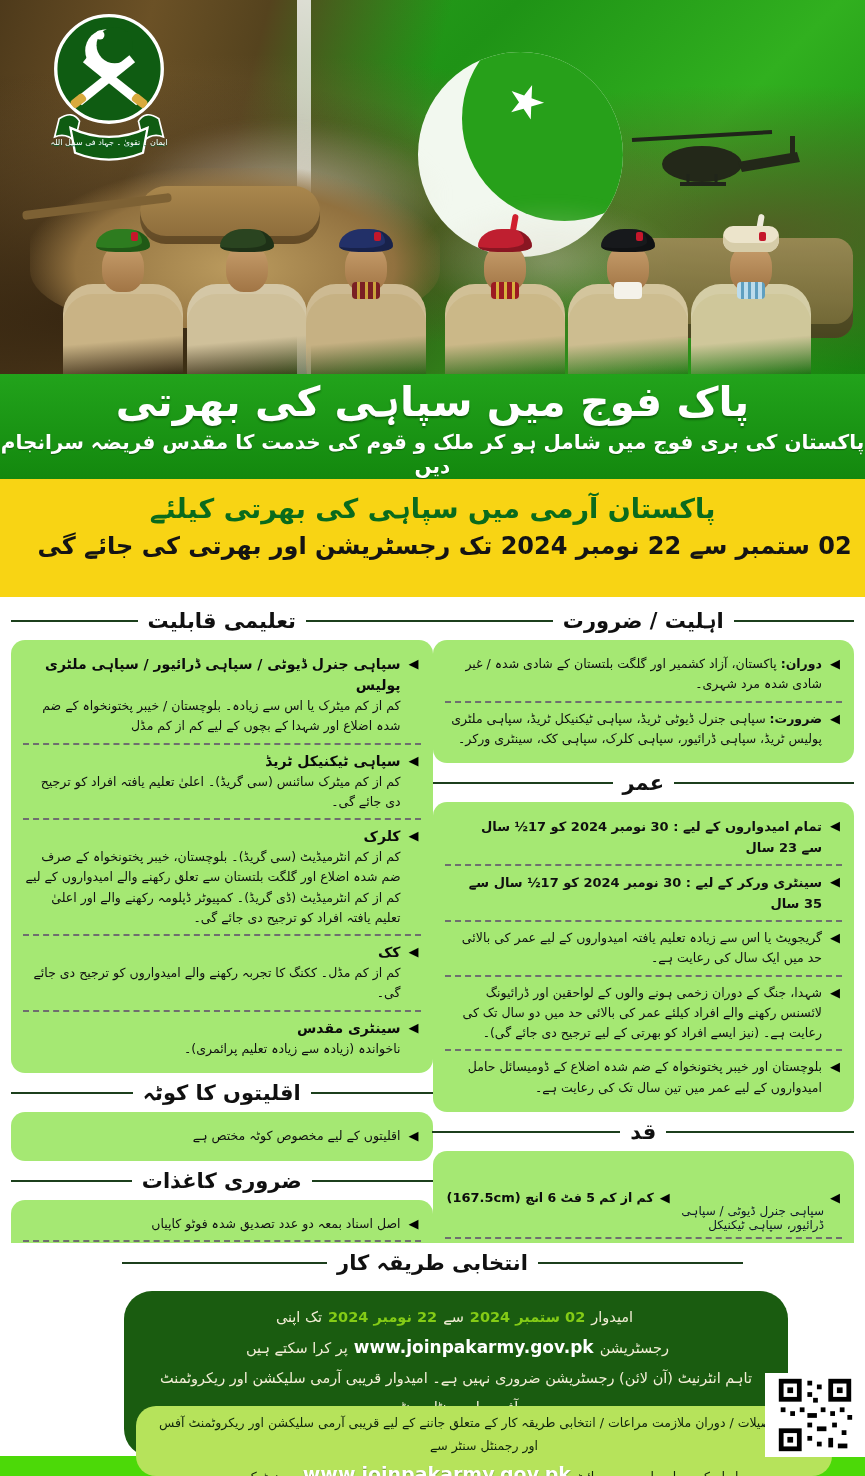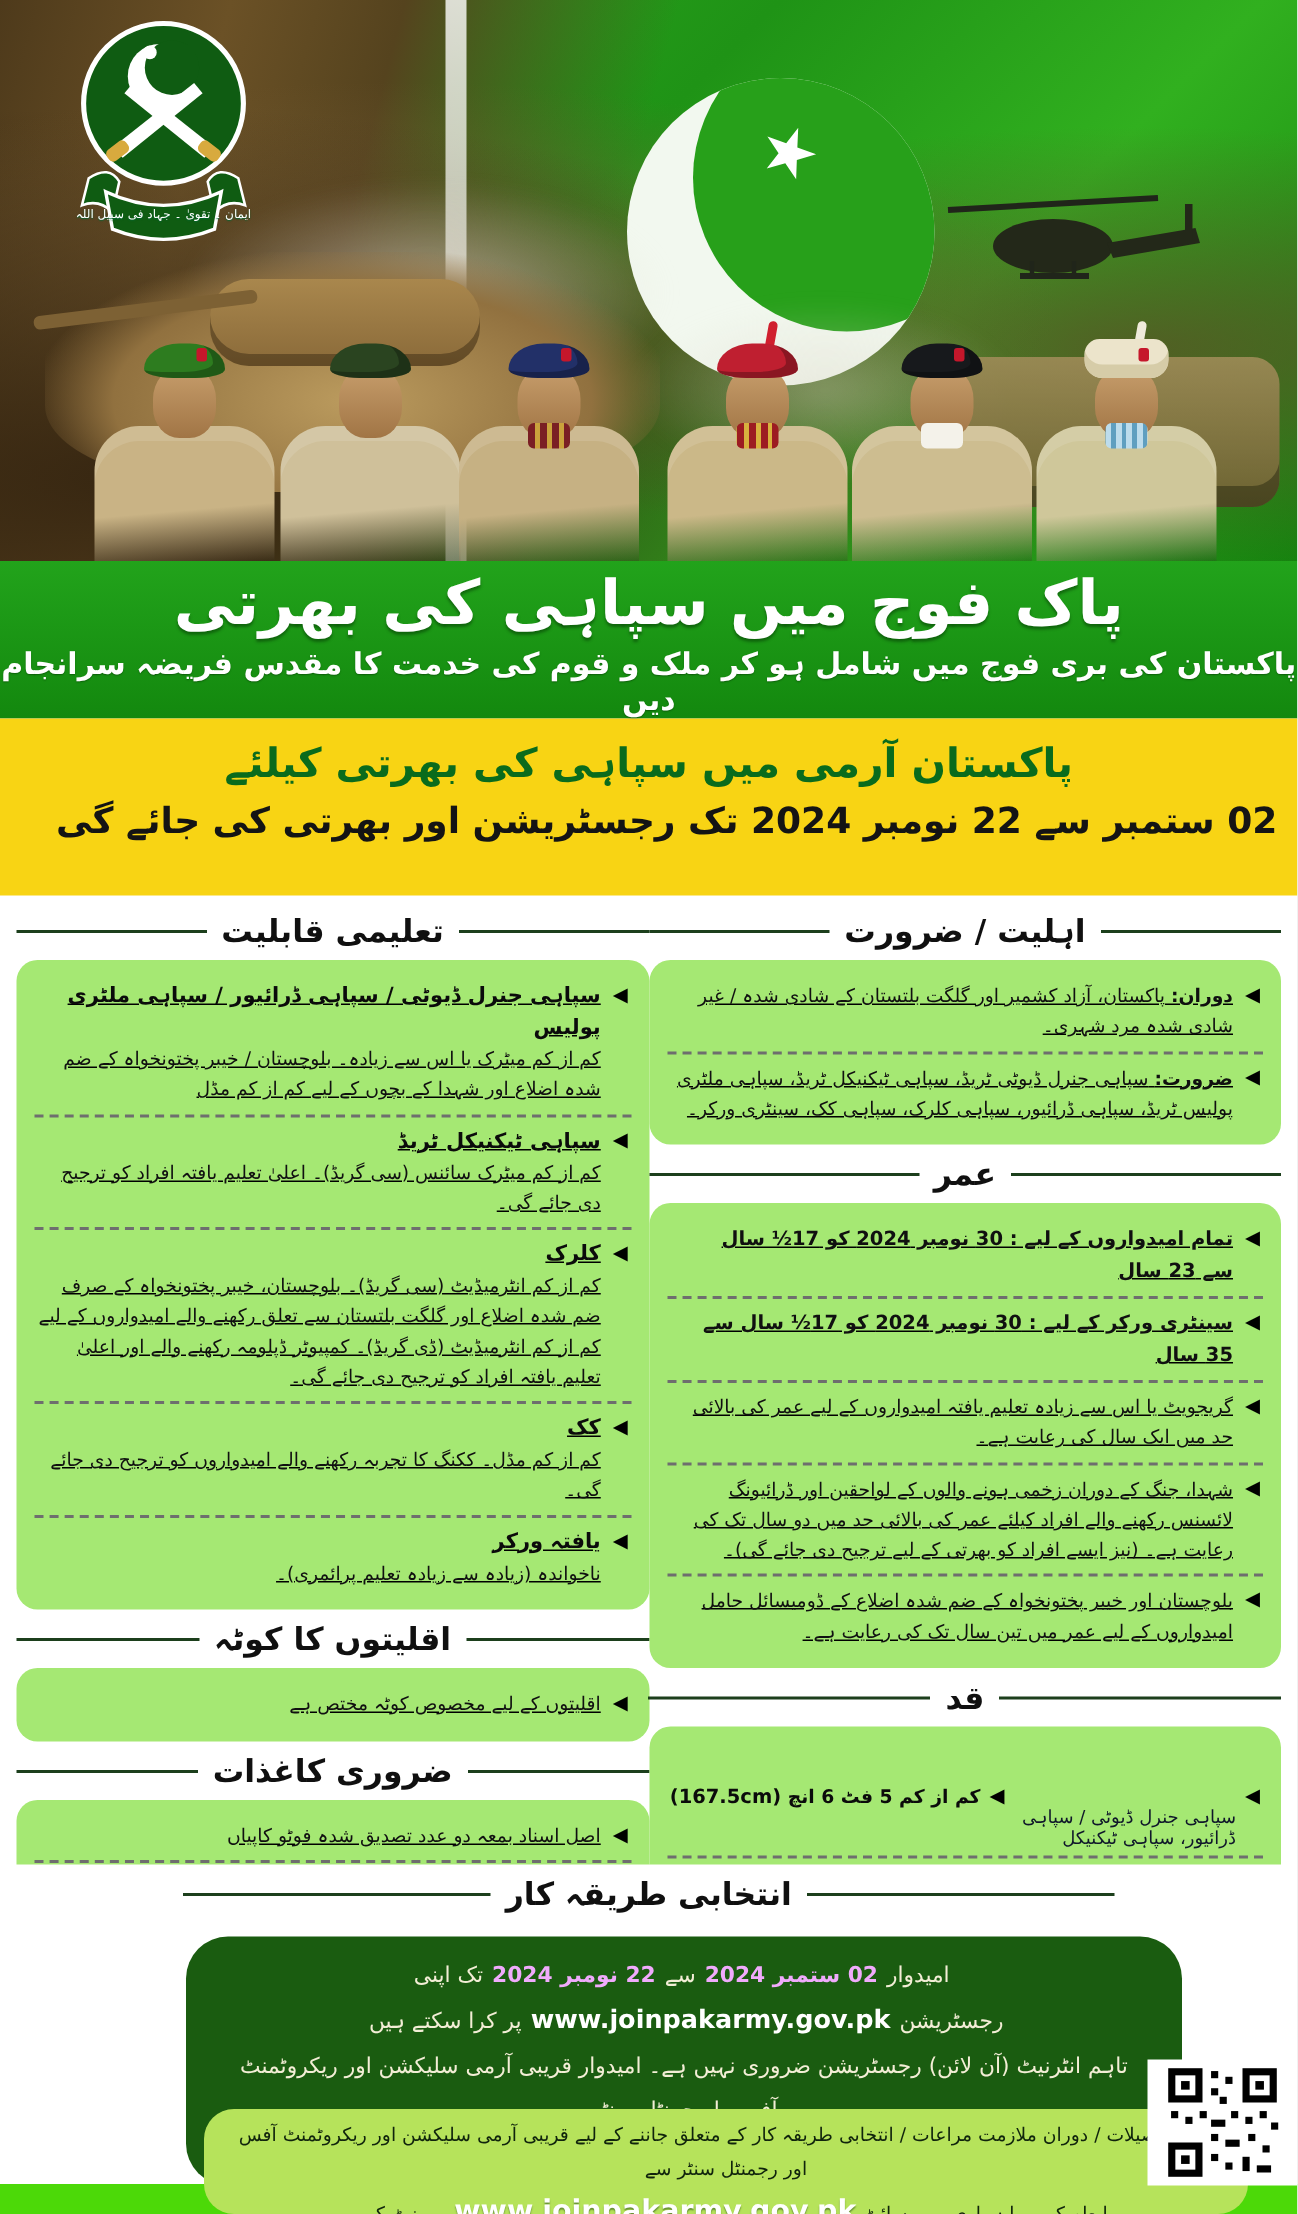--- a/index.html
+++ b/index.html
@@ -82,39 +82,39 @@
   
   .body { display:flex; padding:4px 11px 0; height:646px; box-sizing:border-box; overflow:hidden; }
   .col { flex:1; min-width:0; }
   .sec-head { display:flex; align-items:center; gap:10px; margin:8px 0 7px; direction:rtl; }
   .sec-head::before, .sec-head::after { content:""; flex:1; border-top:2.5px solid #1c3f1c; }
   .sec-title { font-size:21px; font-weight:bold; color:#101010; white-space:nowrap; }
   .gbox { background:#a5e873; border-radius:14px; padding:8px 12px; direction:rtl; }
   .item { display:flex; gap:8px; padding:6px 2px; }
   .item + .item { border-top:2px dashed #6e6e6e; }
   .bullet { color:#000; font-size:13px; line-height:1.6; flex:0 0 auto; }
-  .item-body { flex:1; min-width:0;text-decoration:underline; }
+  .item-body { flex:1; min-width:0; }
   .item-title { font-weight:bold; font-size:14px; color:#0b0b0b; line-height:1.5; }
   .item-text { font-size:12.5px; color:#101010; line-height:1.62; }
   .inline-title { font-weight:bold; }
   .strong .item-text { font-weight:bold; font-size:13px;margin-left:16px; }
   .h-row { display:flex; align-items:center; gap:6px; padding:5px 2px; }
   .h-row + .h-row, .h-row + .item, .item + .h-row { border-top:2px dashed #6e6e6e; }
   .h-label { flex:1; font-size:12px; color:#0f172a;margin-top:40px; }
   .h-val { font-size:12.5px; font-weight:bold; color:#0b0b0b; white-space:nowrap; }
   .h-cm { direction:ltr; unicode-bidi:isolate; font-weight:bold; font-size:13px; }
 
   
   .selection { position:relative; height:233px; }
   .sel-headwrap { width:620px; margin:0 auto; }
   .dark-box { position:absolute; left:124px; top:40px; width:664px; height:166px; box-sizing:border-box;
     background:#1a5c10; border-radius:28px; color:#f3eed6; text-align:center;
     padding:12px 24px; font-size:14.5px; line-height:1.95; direction:rtl; z-index:1; }
   .dark-box span { margin:0 3px; }
-  .date-hl { color:#f0abfc; font-weight:bold; }
+  .date-hl { color:#84cc16; font-weight:bold; }
   .url { color:#ffffff; font-weight:bold; font-size:17px; direction:ltr; unicode-bidi:isolate; }
   .light-box { position:absolute; left:136px; top:155px; width:696px; height:70px; box-sizing:border-box;
     background:#b6e35b; border-radius:20px; text-align:center; color:#10240c;
     font-size:12.5px; line-height:1.8; direction:rtl; padding:6px 14px; z-index:2; }
   .light-box .url { color:#ffffff; font-size:19px; text-shadow:0 1px 1px rgba(20,60,10,.5); }
   .qr-patch { position:absolute; right:0; top:122px; width:100px; height:84px; background:#fff; z-index:3;
     display:flex; align-items:center; justify-content:center; }
   .lime-strip { position:absolute; left:0; bottom:0; width:100%; height:28px; background:#4cd908; z-index:0; }
 </style>
 </head>
@@ -242,21 +242,21 @@
         <div class="item">
           <span class="bullet">◀</span>
           <div class="item-body">
             <div class="item-title">کک</div>
             <div class="item-text">کم از کم مڈل۔ ککنگ کا تجربہ رکھنے والے امیدواروں کو ترجیح دی جائے گی۔</div>
           </div>
         </div>
         <div class="item">
           <span class="bullet">◀</span>
           <div class="item-body">
-            <div class="item-title">یافتہ ورکر</div>
+            <div class="item-title">سینٹری مقدس</div>
             <div class="item-text">ناخواندہ (زیادہ سے زیادہ تعلیم پرائمری)۔</div>
           </div>
         </div>
       </div>
 
       <div class="sec-head">
           <span class="sec-title">اقلیتوں کا کوٹہ</span>
         </div>
       <div class="gbox">
         <div class="item">

